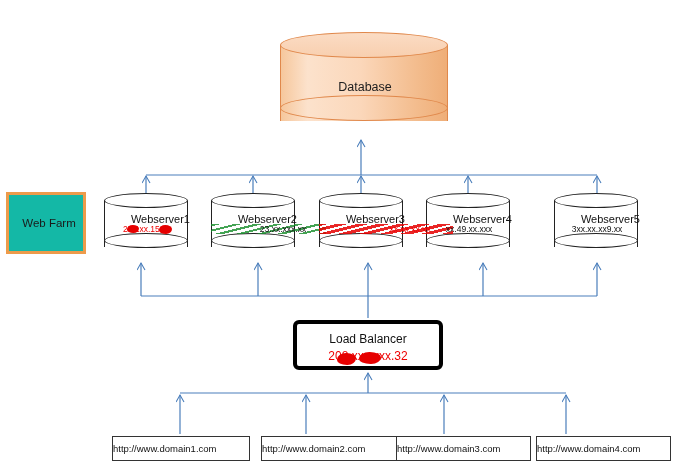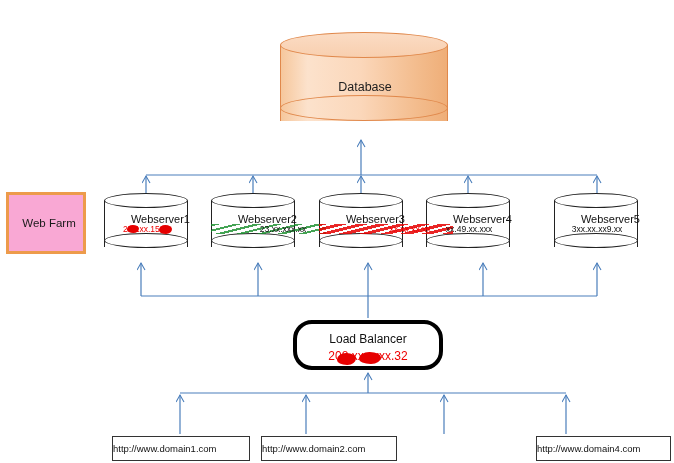--- a/index.html
+++ b/index.html
@@ -81,21 +81,21 @@
   }
 
   
   .webfarm {
     position: absolute;
     left: 6px;
     top: 192px;
     width: 80px;
     height: 62px;
     border: 3px solid #ED9B4B;
-    background: #f9a8d4;
+    background: #14b8a6;
     box-sizing: border-box;
   }
   .webfarm-label {
     position: absolute;
     left: 0;
     top: 22px;
     width: 80px;
     text-align: center;
     font-size: 11.5px;
     color: #1a1a1a;
@@ -181,21 +181,21 @@
   }
 
   
   .lb {
     position: absolute;
     left: 293px;
     top: 320px;
     width: 150px;
     height: 50px;
     border: 4px solid #000;
-    border-radius: 19px;
+    border-radius: 6px;
     background: #ffffff;
     box-sizing: border-box;
   }
   .lb-title {
     position: absolute;
     left: 0;
     top: 8px;
     width: 142px;
     text-align: center;
     font-size: 12px;
@@ -329,17 +329,20 @@
     <div class="blot" style="left:40px;top:29px;width:19px;height:12px"></div>
     <div class="blot" style="left:62px;top:28px;width:22px;height:12px"></div>
   </div>
 
   <div class="domain" style="left:112px;width:138px">
     <span class="domain-label">http://www.domain1.com</span>
   </div>
   <div class="domain" style="left:261px;width:136px">
     <span class="domain-label">http://www.domain2.com</span>
   </div>
+  <div class="domain" style="left:396px;width:135px">
+    <span class="domain-label">http://www.domain3.com</span>
+  </div>
   <div class="domain" style="left:536px;width:135px">
     <span class="domain-label">http://www.domain4.com</span>
   </div>
 
 </div>
 
 </body></html>

